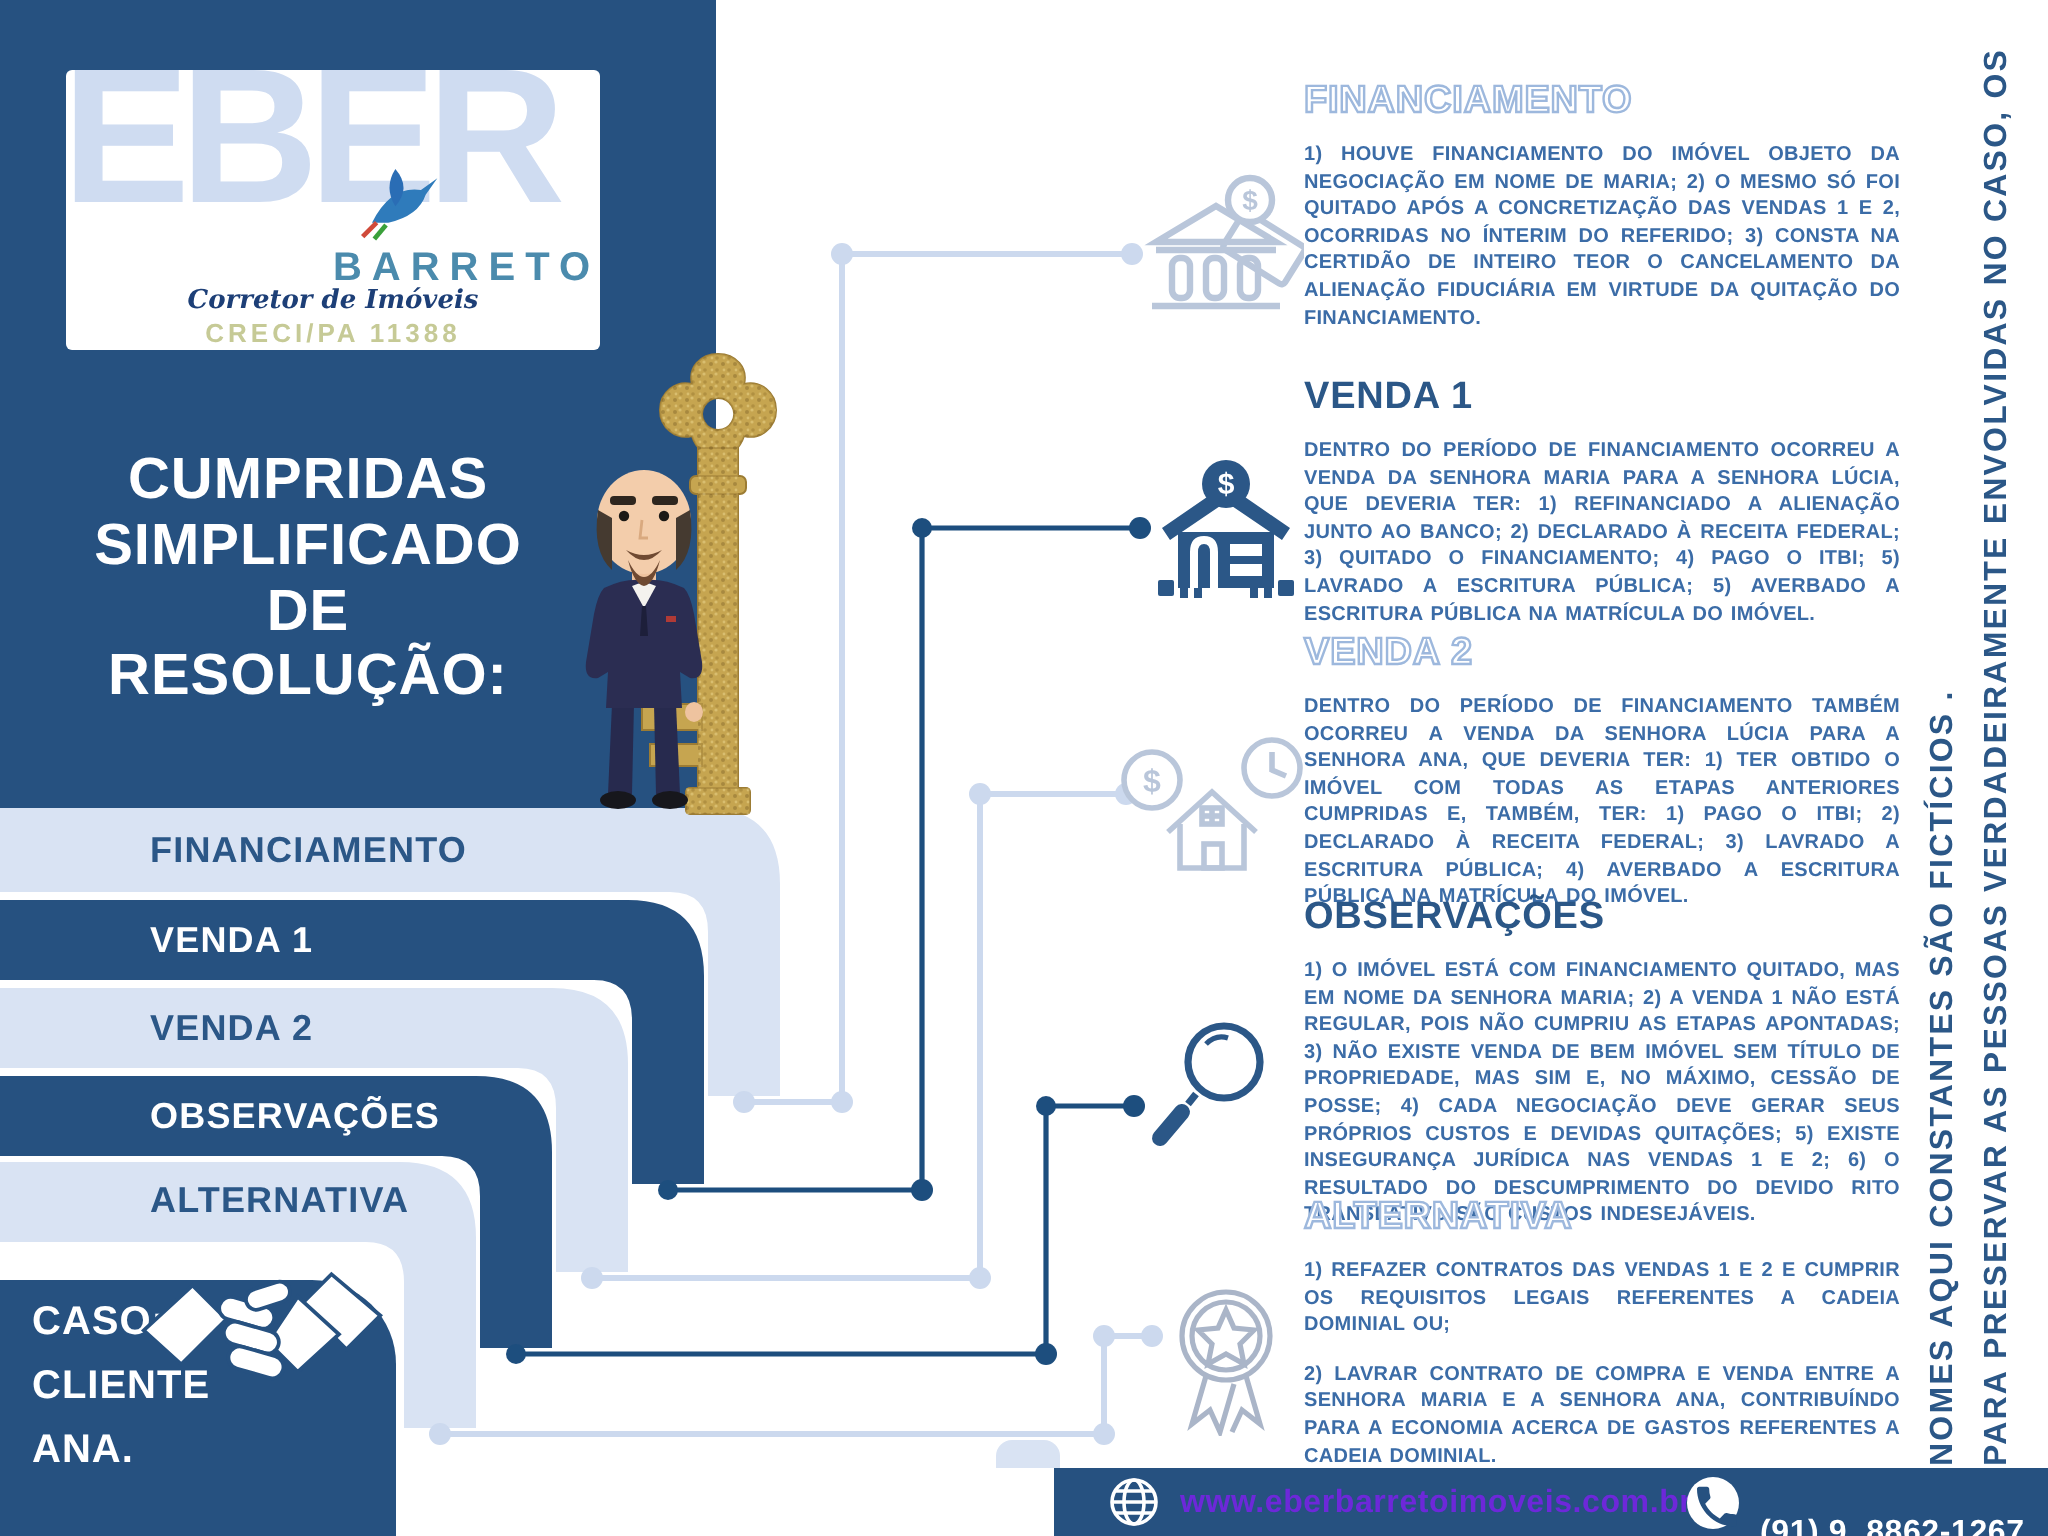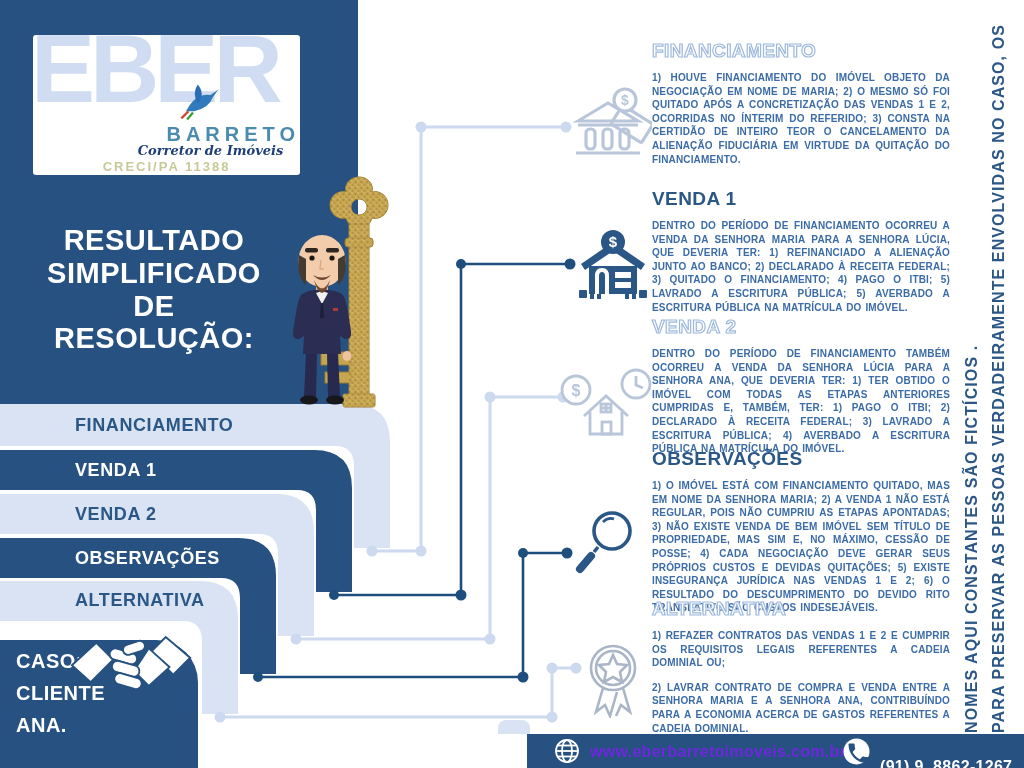--- a/index.html
+++ b/index.html
@@ -10,21 +10,21 @@
   
   .panel{left:0;top:0;width:358px;height:406px;background:#265180;}
 
   
   .logo-card{left:33px;top:35px;width:267px;height:140px;background:#ffffff;border-radius:3px;overflow:hidden;}
   .logo-watermark{position:absolute;left:-2px;top:-14px;width:270px;font-size:96px;font-weight:bold;
                   letter-spacing:-5px;color:#cfdcf1;line-height:1;}
   .logo-brand{position:absolute;left:0;top:88px;width:267px;text-align:right;font-size:20px;font-weight:bold;
               letter-spacing:5px;color:#4b8bad;}
   .logo-sub{position:absolute;left:0;top:108px;width:267px;text-align:center;font-size:13px;font-style:italic;
-            font-weight:bold;color:#1d3f77;font-family:"DejaVu Serif", serif;padding-left:44px;}
+            font-weight:bold;color:#1d3f77;font-family:"DejaVu Serif", serif;}
   .logo-creci{position:absolute;left:0;top:124px;width:267px;text-align:center;font-size:13px;
               letter-spacing:2px;color:#c6ca96;font-weight:bold;}
 
   
   .main-title{left:18px;top:224px;width:272px;text-align:center;color:#ffffff;
               font-size:29px;font-weight:bold;line-height:1.13;letter-spacing:0.5px;}
 
   
   .bar-label{font-weight:bold;font-size:18px;letter-spacing:0.6px;}
   .bar-label.on-light{color:#2b5787;}
@@ -173,21 +173,21 @@
     <line x1="8" y1="24" x2="2" y2="30" stroke="#d04a3a" stroke-width="2"></line>
     <line x1="12" y1="25" x2="7" y2="31" stroke="#3aa03a" stroke-width="2"></line>
   </svg>
   <div class="logo-brand">BARRETO</div>
   <div class="logo-sub">Corretor de Imóveis</div>
   <div class="logo-creci">CRECI/PA 11388</div>
 
 </div>
 
 <div class="abs main-title">
-  <span>RESULTADO</span><br>
+  <span>CUMPRIDAS</span><br>
   <span>SIMPLIFICADO</span><br>
   <span>DE</span><br>
   <span>RESOLUÇÃO:</span>
 </div>
 
 <div class="abs bar-label on-light" style="left:75px;top:415px;">FINANCIAMENTO</div>
 <div class="abs bar-label on-dark" style="left:75px;top:460px;">VENDA 1</div>
 <div class="abs bar-label on-light" style="left:75px;top:504px;">VENDA 2</div>
 <div class="abs bar-label on-dark" style="left:75px;top:548px;">OBSERVAÇÕES</div>
 <div class="abs bar-label on-light" style="left:75px;top:590px;">ALTERNATIVA</div>

